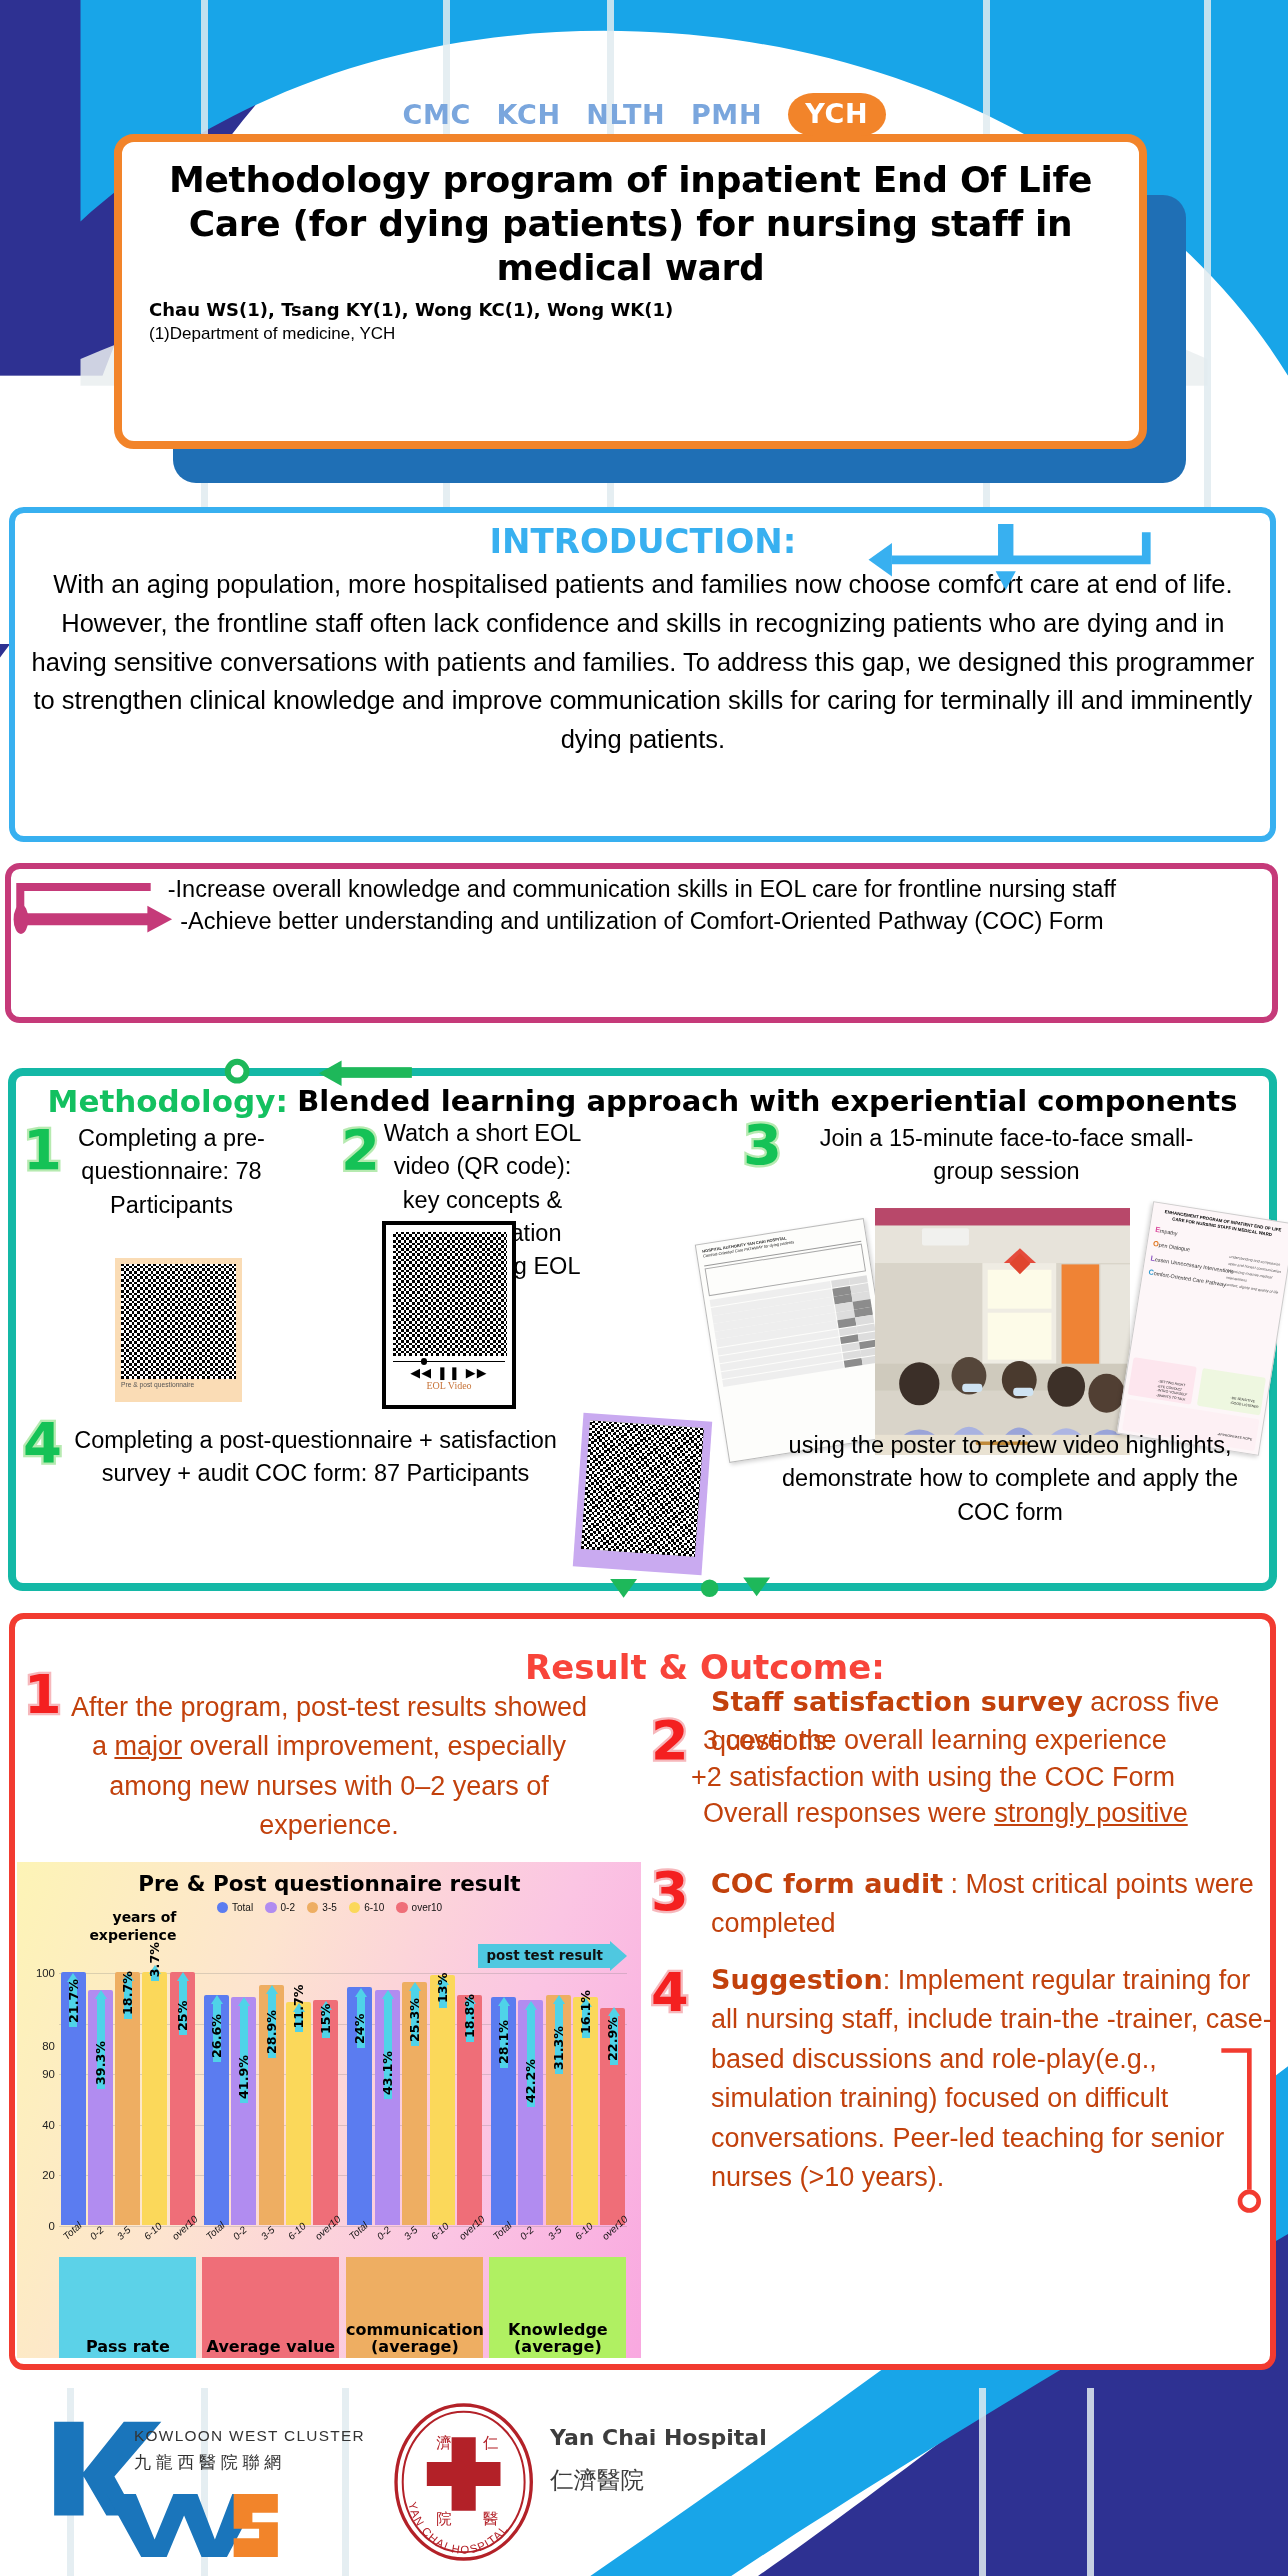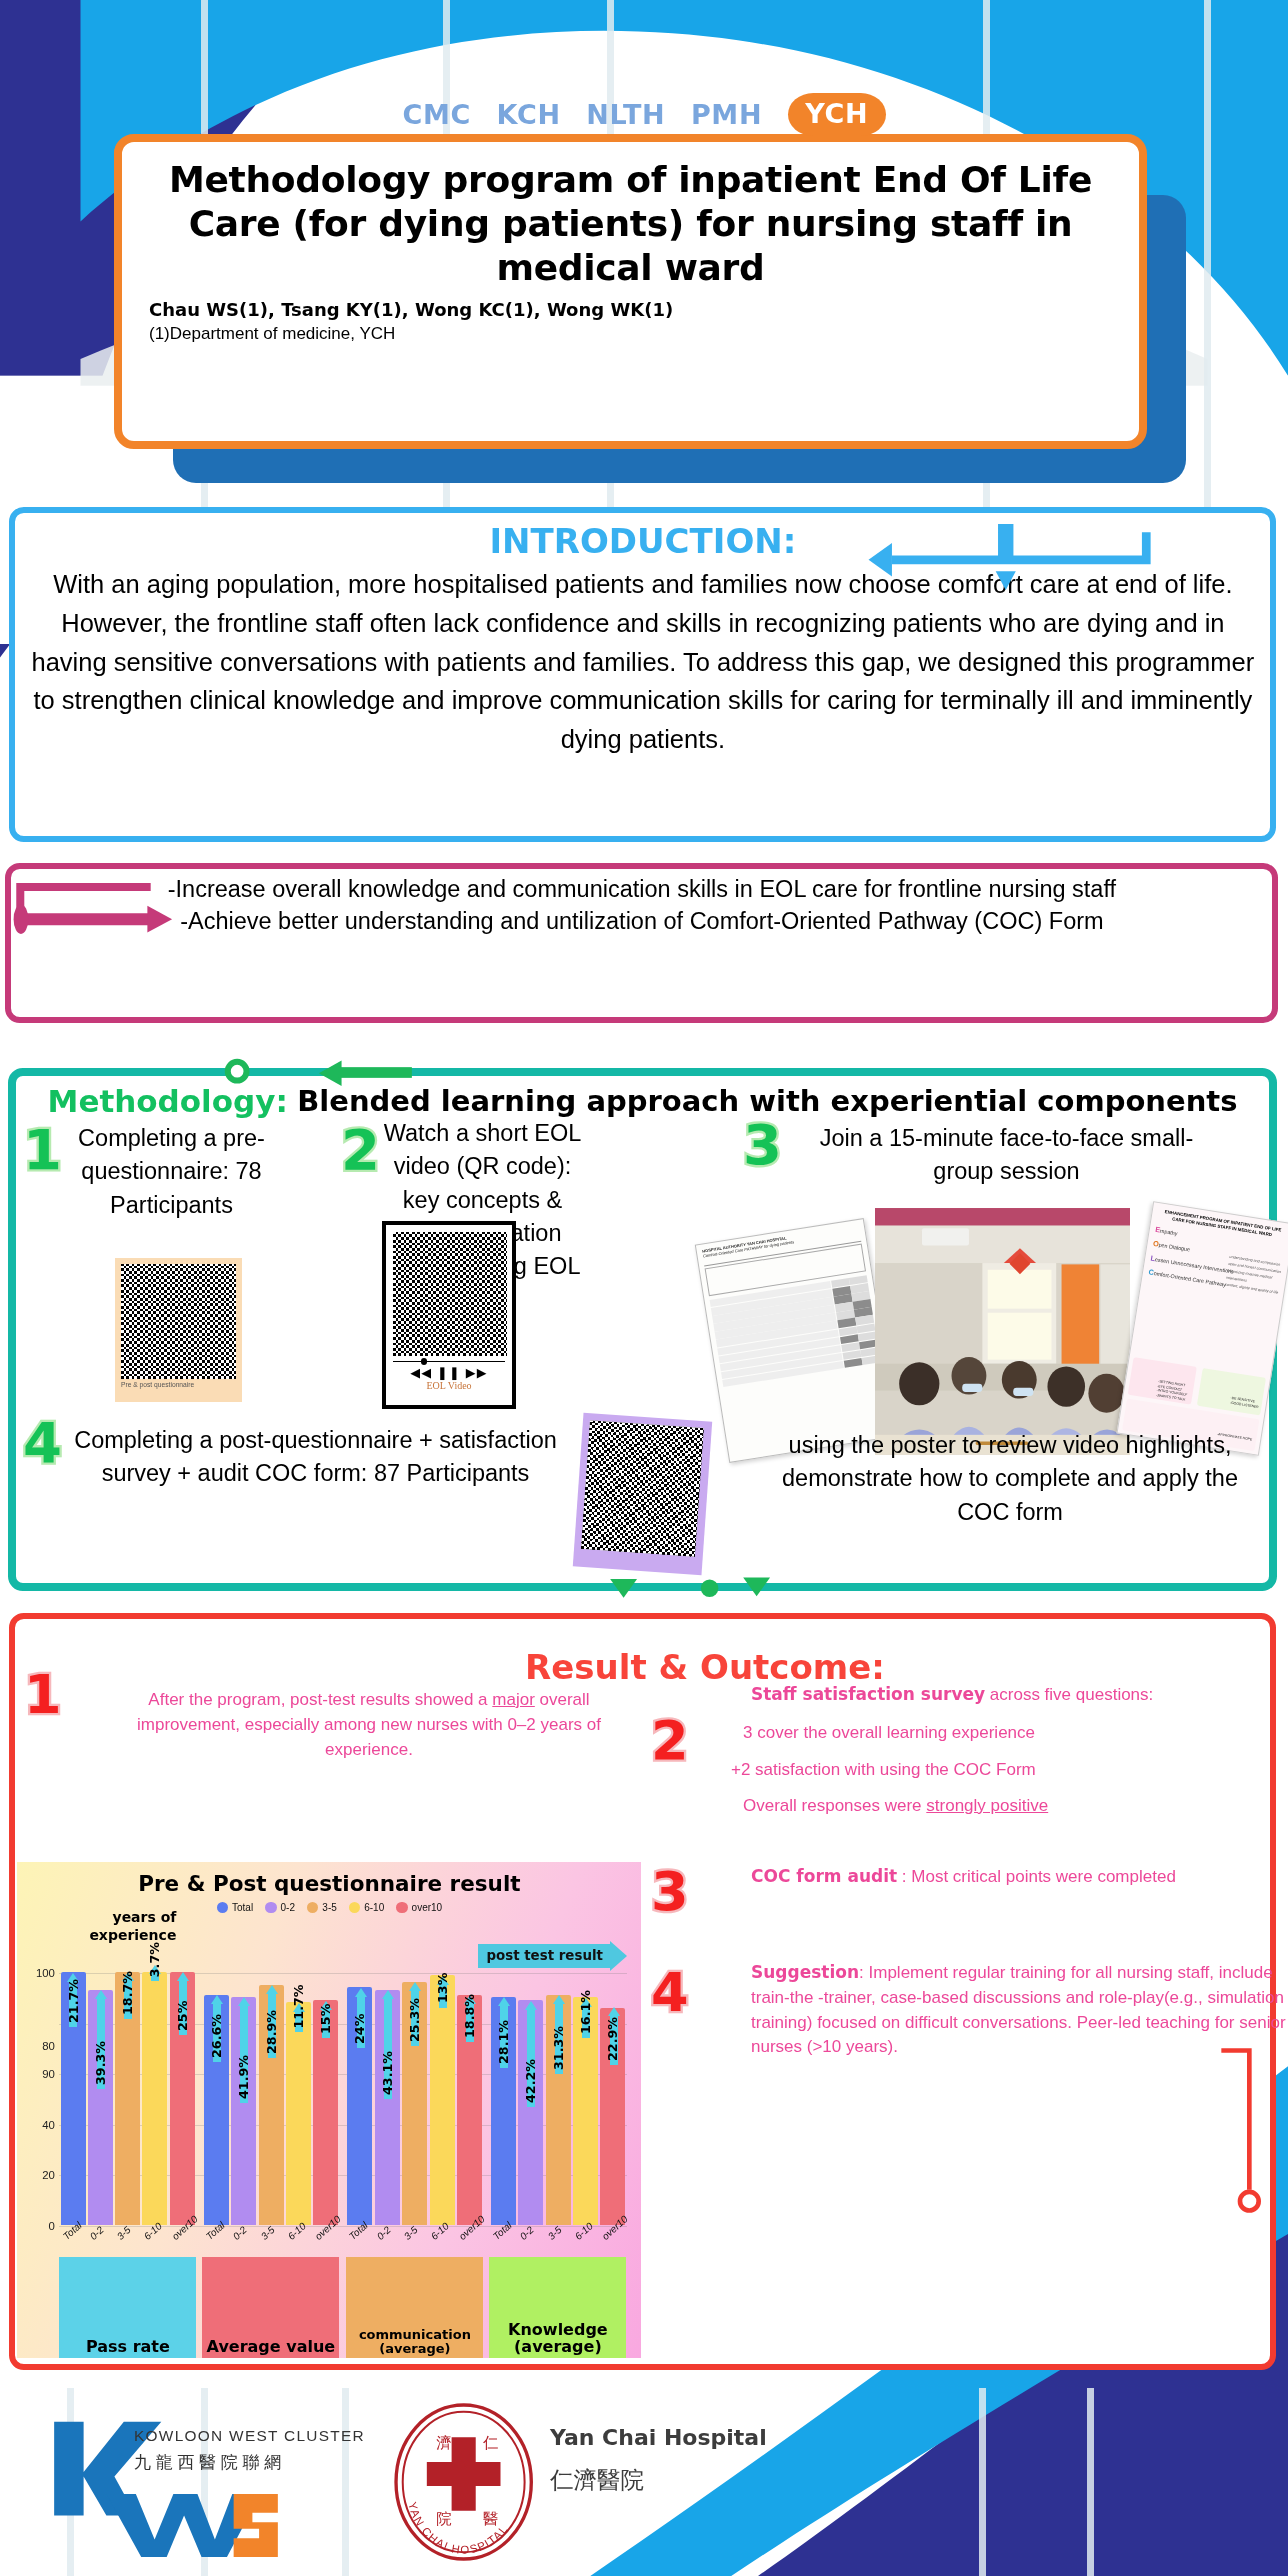--- a/index.html
+++ b/index.html
@@ -110,21 +110,21 @@
   .mcol { position: absolute; font-size: 23.5px; line-height: 1.42; color:#000; text-align:center;}
 
   
   .qr { display: grid; background: #fff; }
 
   
   #result {
     left: 9.4px; top: 1613px; width: 1267px; height: 757px;
     border: 6px solid #f23b30; border-radius: 14.8px;
   }
-  .rtext { font-size: 17px; line-height: 1.46; color: #ec4899; margin-left: 40px; }
+  .rtext { font-size: 27px; line-height: 1.46; color: #c2410c; }
   .rtext b { font-family: "DejaVu Sans", sans-serif; font-weight: bold; }
   u { text-decoration: underline; }
 
   
   #chart {
     position: absolute; left: 17.4px; top: 1862px; width: 624px; height: 496px;
     background: linear-gradient(110deg,#fdf4b6 0%, #fde4cf 35%, #fbc5e3 70%, #f9a8e0 100%);
     z-index: 8; overflow: hidden;
   }
   #chart-title {
@@ -643,21 +643,21 @@
       </div>
       <div class="blabel" style="left: 546px; bottom: 164px; height: 46px;">22.9%</div>
       <div class="xtick" style="left: 548px; top: 258px;">over10</div>
     </div>
 <div class="grpbox" style="left: 42px; width: 137px; height: 101px; background: rgb(92, 210, 232); font-size: 16px; line-height: 1.05;">
       <span>Pass rate</span>
     </div>
     <div class="grpbox" style="left: 185px; width: 137px; height: 101px; background: rgb(239, 110, 120); font-size: 16px; line-height: 1.05;">
       <span>Average value</span>
     </div>
-    <div class="grpbox" style="left: 329px; width: 137px; height: 101px; background: rgb(238, 174, 98); font-size: 13px; line-height: 1.05;">
+    <div class="grpbox" style="left: 329px; width: 137px; height: 101px; background: rgb(238, 174, 98); font-size: 16px; line-height: 1.05;">
       <span>communication <br>(average)</span>
     </div>
     <div class="grpbox" style="left: 472px; width: 137px; height: 101px; background: rgb(176, 240, 98); font-size: 16px; line-height: 1.05;">
       <span>Knowledge <br>(average)</span>
     </div>
   </div>
 
 <div id="footer">
 
   <svg style="position:absolute;left:42px;top:29.5px" width="248" height="144" viewBox="0 0 370 215">

